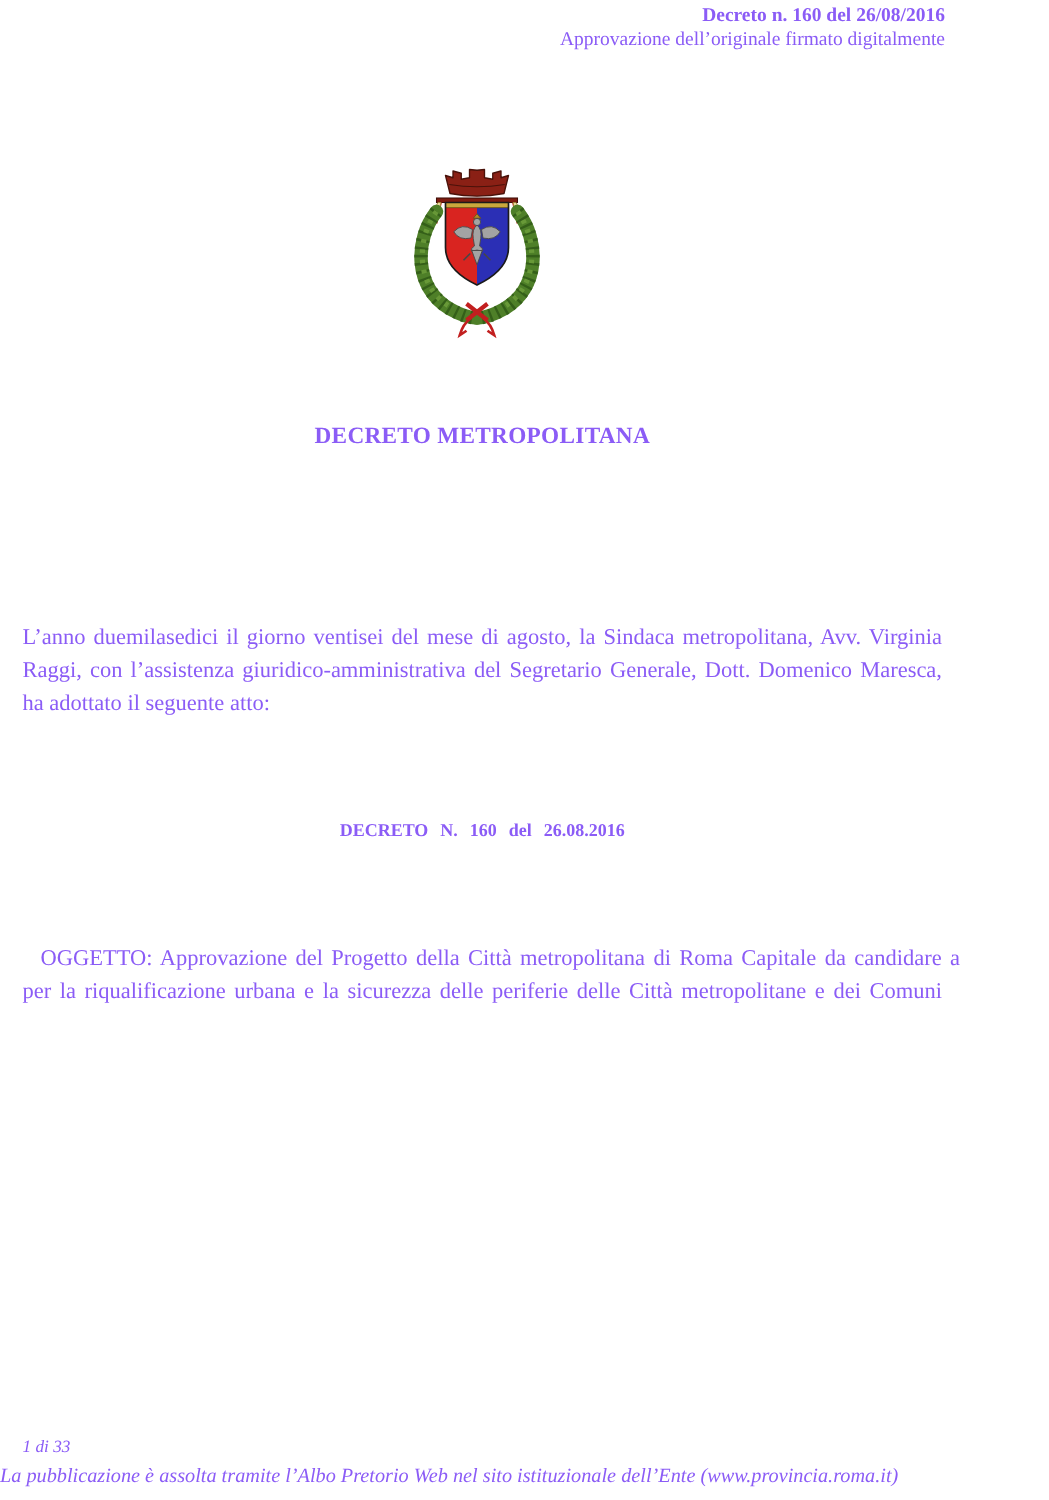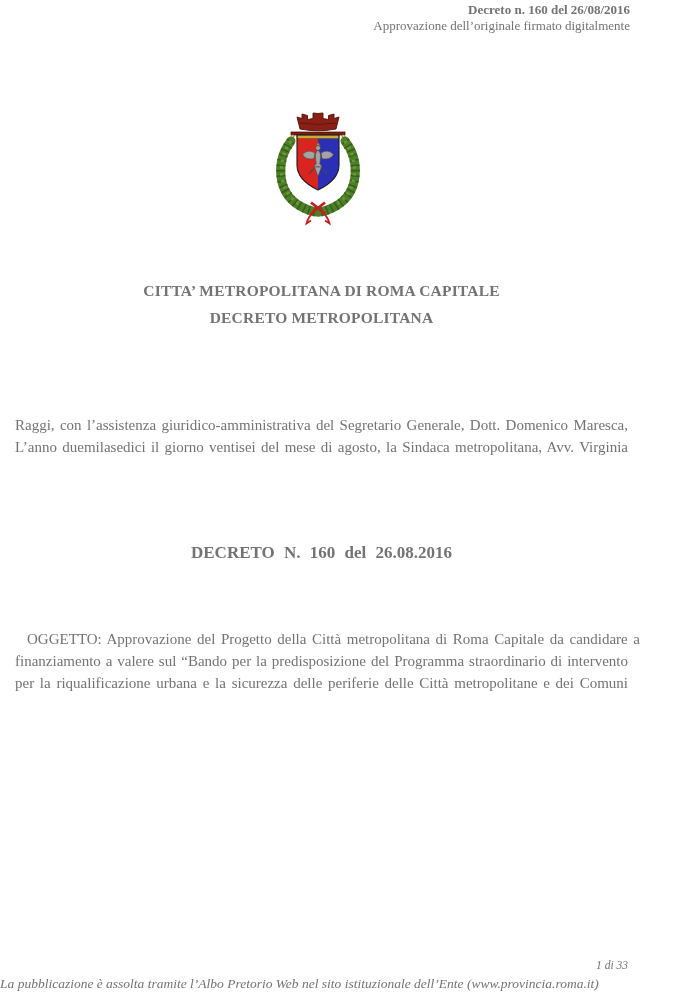--- a/index.html
+++ b/index.html
@@ -2,21 +2,21 @@
 <html><head>
 <meta charset="utf-8">
 <style>
   html, body { margin: 0; padding: 0; background: #ffffff; }
   .page {
     position: relative;
     width: 699px;
     height: 1000px;
     background: #ffffff;
     font-family: "Liberation Serif", "DejaVu Serif", serif;
-    color: #737373;
+    color: #8b5cf6;
     overflow: hidden;
   }
 
   
   .doc-header {
     position: absolute;
     top: 2px;
     right: 69px;
     text-align: right;
     font-size: 13px;
@@ -58,32 +58,32 @@
   .subject  { top: 628px; }
   .para .line { white-space: nowrap; }
 
   .decree-heading {
     position: absolute;
     left: 15px;
     right: 71px;
     top: 542px;
     text-align: center;
     font-weight: bold;
-    font-size: 17px;
+    font-size: 12px;
     word-spacing: 5px;
     line-height: 22px;
   }
 
   
   .footer-page {
     position: absolute;
     left: 15px;
     right: 71px;
     top: 958px;
-    text-align: right;
+    text-align: left;
     font-style: italic;
     font-size: 11.5px;
     line-height: 14px;
   }
   .footer-note {
     position: absolute;
     left: 0;
     right: 0;
     top: 975px;
     font-style: italic;
@@ -145,33 +145,32 @@
 
       <g stroke="#c21f1f" fill="none">
         <path d="M39,94.5 l14,11 M53,94.5 l-14,11" stroke-width="2.8"></path>
         <path d="M42,104 q-5.5,4 -7.5,11.5 l4.5,-3" stroke-width="1.8"></path>
         <path d="M50,104 q5.5,4 7.5,11.5 l-4.5,-3" stroke-width="1.8"></path>
       </g>
     </svg>
   </div>
 
   <div class="title-block">
-    <div>CITTA’ METROPOLITANA DI ROMA CAPITALE</div>
     <div>DECRETO METROPOLITANA</div>
   </div>
 
   <div class="para preamble">
+    <div class="line"><span class="fit" style="word-spacing: 1.58053px;">L’anno duemilasedici il giorno ventisei del mese di agosto, la Sindaca metropolitana, Avv. Virginia</span></div>
     <div class="line"><span class="fit" style="word-spacing: 1.60417px;">Raggi, con l’assistenza giuridico-amministrativa del Segretario Generale, Dott. Domenico Maresca,</span></div>
-    <div class="line"><span class="fit" style="word-spacing: 1.58053px;">L’anno duemilasedici il giorno ventisei del mese di agosto, la Sindaca metropolitana, Avv. Virginia</span></div>
+    <div class="line"><span>ha adottato il seguente atto:</span></div>
   </div>
 
   <div class="decree-heading">DECRETO N. 160 del 26.08.2016</div>
 
   <div class="para subject">
     <div class="line"><span class="fit" style="word-spacing: 1.8151px; margin-left: 12px;">OGGETTO: Approvazione del Progetto della Città metropolitana di Roma Capitale da candidare a</span></div>
-    <div class="line"><span class="fit" style="word-spacing: 1.16927px;">finanziamento a valere sul “Bando per la predisposizione del Programma straordinario di intervento</span></div>
     <div class="line"><span class="fit" style="word-spacing: 1.95871px;">per la riqualificazione urbana e la sicurezza delle periferie delle Città metropolitane e dei Comuni</span></div>
   </div>
 
   <div class="footer-page">1 di 33</div>
   <div class="footer-note">La pubblicazione è assolta tramite l’Albo Pretorio Web nel sito istituzionale dell’Ente (www.provincia.roma.it)</div>
 
 </div>
 
 </body></html>

